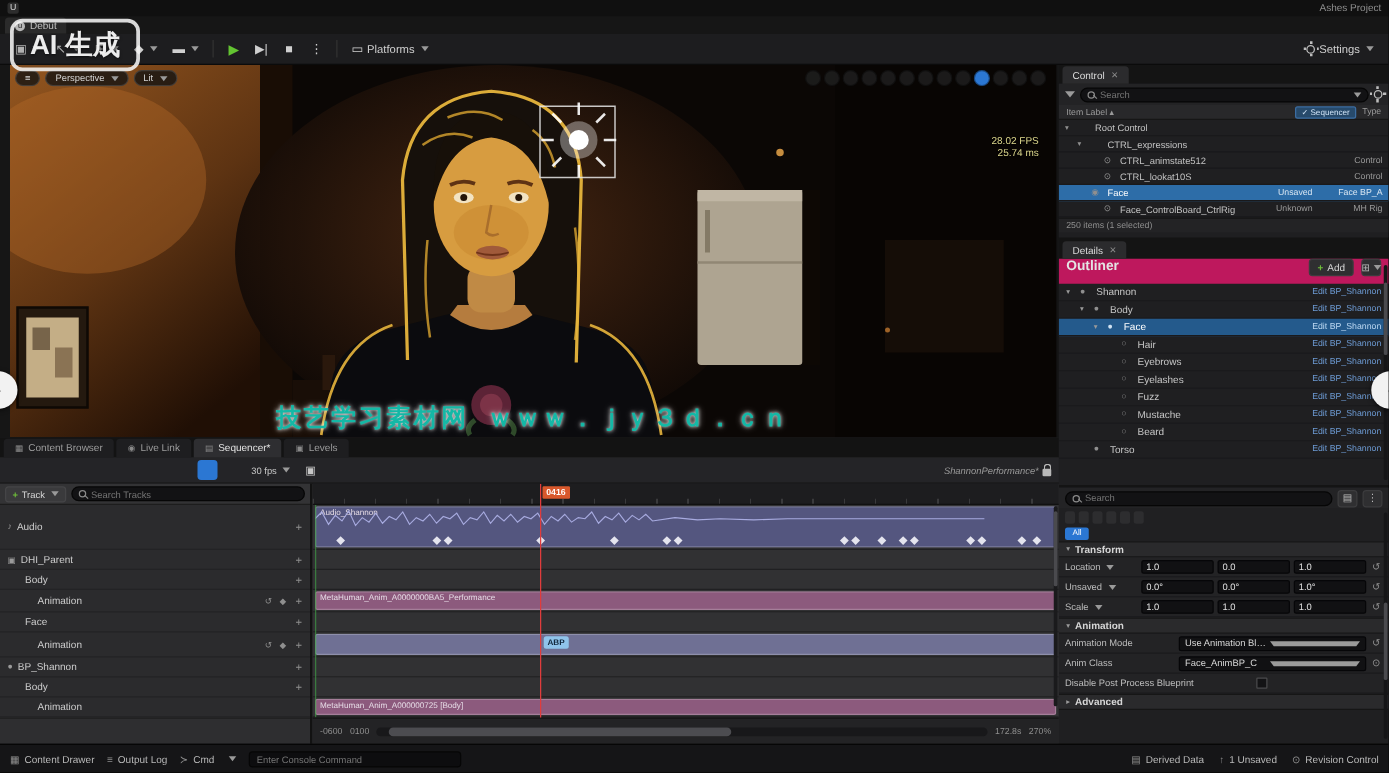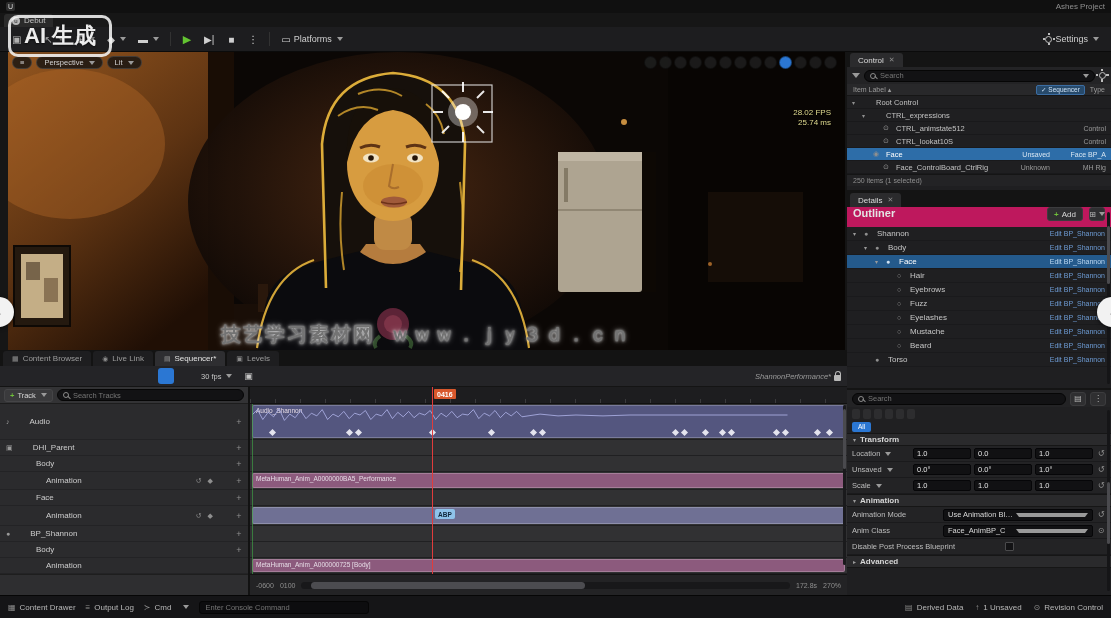--- a/index.html
+++ b/index.html
@@ -44,21 +44,21 @@
   .vp-pills{position:absolute;left:4px;top:4px;display:flex;gap:4px;}
   .pill{height:13px;background:rgba(18,18,18,.78);border:1px solid rgba(90,90,90,.5);border-radius:7px;
         display:flex;align-items:center;gap:3px;padding:0 7px;font-size:7.5px;color:#d2d2d2;}
   .vp-icons{position:absolute;right:8px;top:4px;display:flex;gap:2px;}
   .vicon{width:13px;height:13px;border-radius:50%;background:rgba(30,30,30,.85);color:#c2c2c2;
          font-size:7px;display:flex;align-items:center;justify-content:center;border:1px solid rgba(0,0,0,.4);}
   .vicon.active{background:#2b77d3;color:#fff;}
   .vp-stats{position:absolute;right:14px;top:56px;text-align:right;color:#ded98e;font-size:8px;line-height:10px;
             text-shadow:0 1px 1px #000;}
   .wm-cn{position:absolute;left:50%;bottom:2px;transform:translateX(-50%);white-space:nowrap;
-         font-size:20px;font-weight:bold;color:#737373;letter-spacing:2px;
+         font-size:20px;font-weight:bold;color:#14b8a6;letter-spacing:2px;
          text-shadow:0 0 3px rgba(255,255,255,.85),0 0 6px rgba(255,255,255,.5);}
   .wm-ai{position:absolute;left:8px;top:15px;z-index:40;border:3px solid rgba(250,250,250,.85);
          border-radius:10px;padding:3px 13px;font-size:22px;font-weight:bold;color:rgba(255,255,255,.92);
          background:rgba(40,40,40,.18);text-shadow:0 1px 2px rgba(0,0,0,.6);}
 
   
   .rpanel{position:absolute;left:847px;width:264px;background:#1f1f21;overflow:hidden;}
   .ptabs{height:15px;background:#141414;display:flex;align-items:flex-end;padding-left:3px;}
   .ptabs .tab{height:14px;background:#2b2b2d;border-radius:3px 3px 0 0;display:flex;align-items:center;
               gap:5px;padding:0 8px;font-size:8px;color:#dcdcdc;}
@@ -151,21 +151,21 @@
   .crumb{font-size:7.5px;color:#9a9a9a;font-style:italic;}
   .seqbody{position:absolute;left:0;top:37px;width:847px;height:208px;display:flex;}
   .trackpanel{width:250px;flex:none;background:#2b2b2d;border-right:2px solid #121212;display:flex;
               flex-direction:column;}
   .trackhead{height:17px;display:flex;align-items:center;gap:4px;padding:0 4px;background:#333335;
              border-bottom:1px solid #1d1d1d;}
   .trackadd{height:13px;background:#3a3a3c;border:1px solid #454547;border-radius:3px;display:flex;
             align-items:center;gap:3px;padding:0 5px;font-size:7.5px;color:#d8d8d8;}
   .trackadd .plus{color:#6fbf3a;font-weight:bold;}
   .trows{flex:none;}
-  .trow{display:flex;align-items:center;gap:20px;border-bottom:1px solid #232325;
+  .trow{display:flex;align-items:center;gap:4px;border-bottom:1px solid #232325;
         padding-left:calc(var(--d,0)*10px + 6px);padding-right:5px;font-size:8px;color:#cdcdcd;}
   .trow .t-icon{font-size:7px;color:#9a9a9a;}
   .trow .t-extra{margin-left:auto;font-size:7px;color:#8f8f8f;letter-spacing:2px;}
   .trow .t-plus{font-size:9px;color:#8f8f8f;width:8px;text-align:center;}
   .trow .t-extra:empty{margin-left:auto;}
   .transport{margin-top:auto;height:21px;background:#2e2e30;border-top:1px solid #1e1e1e;display:flex;
              align-items:center;gap:2px;padding:0 6px;}
   .tpbtn{min-width:14px;height:14px;display:flex;align-items:center;justify-content:center;color:#c4c4c4;
          font-size:8px;border-radius:2px;letter-spacing:-1px;}
   .tpbtn.rec{color:#e04343;font-size:10px;}
@@ -529,27 +529,27 @@
         </div>
         <div class="orow" style="--d: 3;">
           <span class="o-exp"></span>
           <span class="o-icon">○</span>
           <span class="o-label">Eyebrows</span>
           <span class="o-right">Edit BP_Shannon</span>
         </div>
         <div class="orow" style="--d: 3;">
           <span class="o-exp"></span>
           <span class="o-icon">○</span>
-          <span class="o-label">Fuzz</span>
+          <span class="o-label">Eyelashes</span>
           <span class="o-right">Edit BP_Shannon</span>
         </div>
         <div class="orow" style="--d: 3;">
           <span class="o-exp"></span>
           <span class="o-icon">○</span>
-          <span class="o-label">Eyelashes</span>
+          <span class="o-label">Fuzz</span>
           <span class="o-right">Edit BP_Shannon</span>
         </div>
         <div class="orow" style="--d: 3;">
           <span class="o-exp"></span>
           <span class="o-icon">○</span>
           <span class="o-label">Mustache</span>
           <span class="o-right">Edit BP_Shannon</span>
         </div>
         <div class="orow" style="--d: 3;">
           <span class="o-exp"></span>

